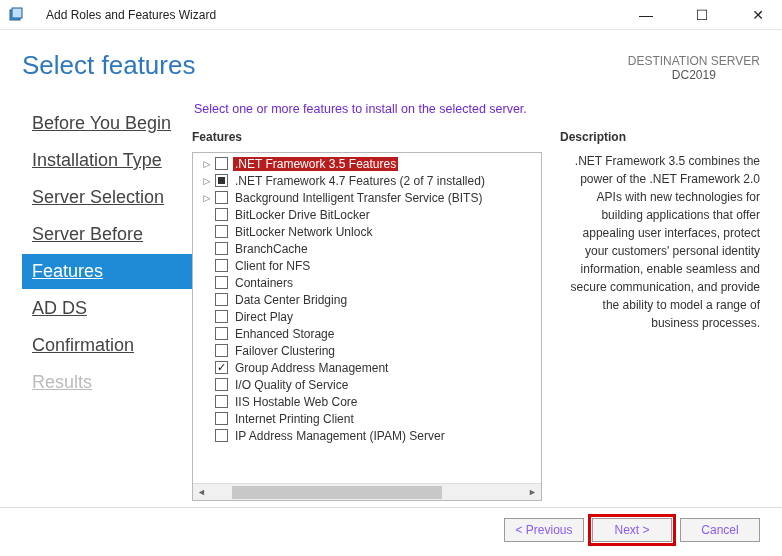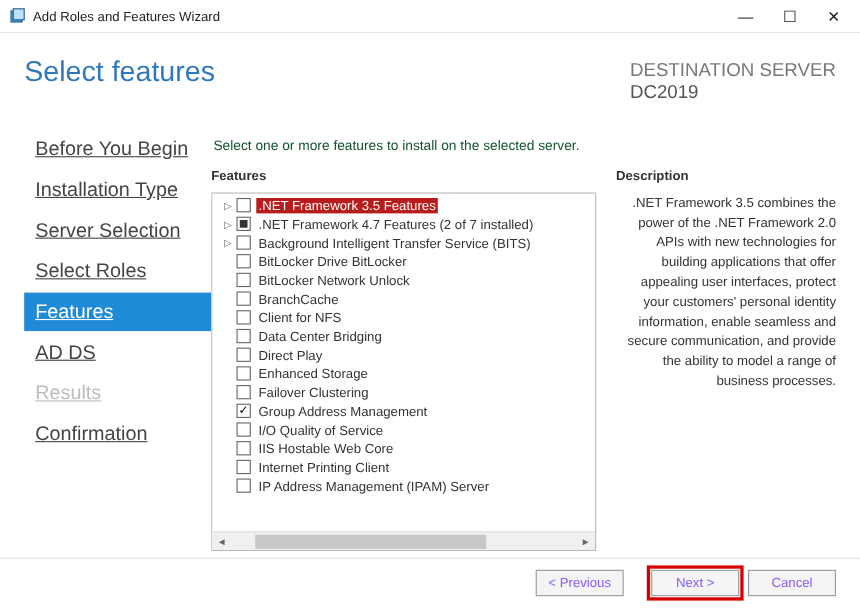--- a/index.html
+++ b/index.html
@@ -14,20 +14,21 @@
     overflow: hidden;
     display: flex;
     flex-direction: column;
   }
   .titlebar {
     display: flex;
     align-items: center;
     height: 30px;
     padding: 0 4px;
     border-bottom: 1px solid #e6e6e6;
+    gap: 16px;
   }
   .titlebar .icon {
     width: 16px; height: 16px;
     margin: 0 6px 0 4px;
     display: flex; align-items: center; justify-content: center;
   }
   .titlebar .title { font-size: 12px; color: #222; flex: 0 0 auto; }
   .titlebar .spacer { flex: 1; }
   .titlebar .winbtn {
     width: 40px; height: 30px;
@@ -40,22 +41,22 @@
     padding: 20px 22px 6px 22px;
   }
   .header h1 {
     margin: 0;
     font-size: 26px;
     font-weight: 400;
     color: #2e78bd;
     flex: 1;
   }
   .dest {
-    text-align: left;
-    font-size: 17px;
+    text-align: center;
+    font-size: 12px;
     color: #777;
     padding-top: 4px;
   }
   .dest .server { color: #555; }
   .main {
     flex: 1;
     display: flex;
     padding: 10px 22px 0 22px;
     overflow: hidden;
   }
@@ -76,21 +77,21 @@
     background: #1f8ad6;
     color: #fff;
   }
   .nav-item.disabled { color: #bcbcbc; cursor: default; }
   .content {
     flex: 1;
     display: flex;
     flex-direction: column;
     overflow: hidden;
   }
-  .instr { font-size: 12.5px; color: #14532d; margin: 15px 0 14px 2px; }
+  .instr { font-size: 12.5px; color: #6d28d9; margin: 4px 0 14px 2px; }
   .cols {
     flex: 1;
     display: flex;
     gap: 18px;
     overflow: hidden;
   }
   .col-left { flex: 1; display: flex; flex-direction: column; min-width: 0; }
   .col-right { width: 200px; flex-shrink: 0; }
   .sect-h { font-weight: 600; font-size: 12px; margin-bottom: 8px; color: #333; }
   .listbox {
@@ -166,21 +167,21 @@
     min-width: 80px;
     height: 24px;
     font-size: 12px;
     border: 1px solid #9a9a9a;
     background: #f4f4f4;
     color: #8b5cf6;
     padding: 0 10px;
     display: flex; align-items: center; justify-content: center;
   }
   .btn.disabled { color: #a7a7a7; border-color: #cfcfcf; }
-  .btn.highlighted { outline: 3px solid #d60000; outline-offset: 1px; margin-left: 17px; }
+  .btn.highlighted { outline: 3px solid #d60000; outline-offset: 1px; }
 </style>
 </head>
 <body>
 
 <div class="titlebar">
   <span class="icon">
     <svg width="16" height="16" viewBox="0 0 16 16">
         <rect x="2" y="3" width="10" height="10" fill="#4aa0e0" stroke="#1e5b8f"></rect>
         <rect x="4" y="1" width="10" height="10" fill="#bde0f7" stroke="#1e5b8f"></rect>
       </svg>
@@ -198,25 +199,25 @@
     <div>DESTINATION SERVER</div>
     <div class="server">DC2019</div>
   </div>
 </div>
 
 <div class="main">
   <div class="nav" id="nav">
       <div class="nav-item">Before You Begin</div>
       <div class="nav-item">Installation Type</div>
       <div class="nav-item">Server Selection</div>
-      <div class="nav-item">Select Roles</div>
+      <div class="nav-item">Server Before</div>
       <div class="nav-item selected">Features</div>
       <div class="nav-item">AD DS</div>
+      <div class="nav-item">Confirmation</div>
       <div class="nav-item disabled">Results</div>
-      <div class="nav-item">Confirmation</div>
     </div>
 
   <div class="content">
     <div class="instr">Select one or more features to install on the selected server.</div>
     <div class="cols">
       <div class="col-left">
         <div class="sect-h">Features</div>
         <div class="listbox">
           <div class="list-inner" id="feat-list">
               <div class="row selected">
@@ -246,20 +247,25 @@
               </div>
               <div class="row">
                 <span class="expander"></span>
                 <span class="cb "></span>
                 <span class="label">BranchCache</span>
               </div>
               <div class="row">
                 <span class="expander"></span>
                 <span class="cb "></span>
                 <span class="label">Client for NFS</span>
+              </div>
+              <div class="row">
+                <span class="expander"></span>
+                <span class="cb "></span>
+                <span class="label">Containers</span>
               </div>
               <div class="row">
                 <span class="expander"></span>
                 <span class="cb "></span>
                 <span class="label">Data Center Bridging</span>
               </div>
               <div class="row">
                 <span class="expander"></span>
                 <span class="cb "></span>
                 <span class="label">Direct Play</span>

